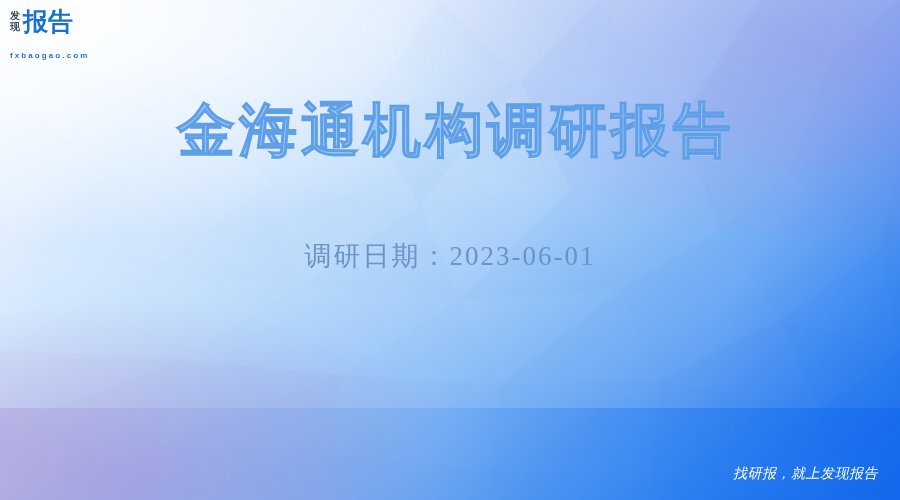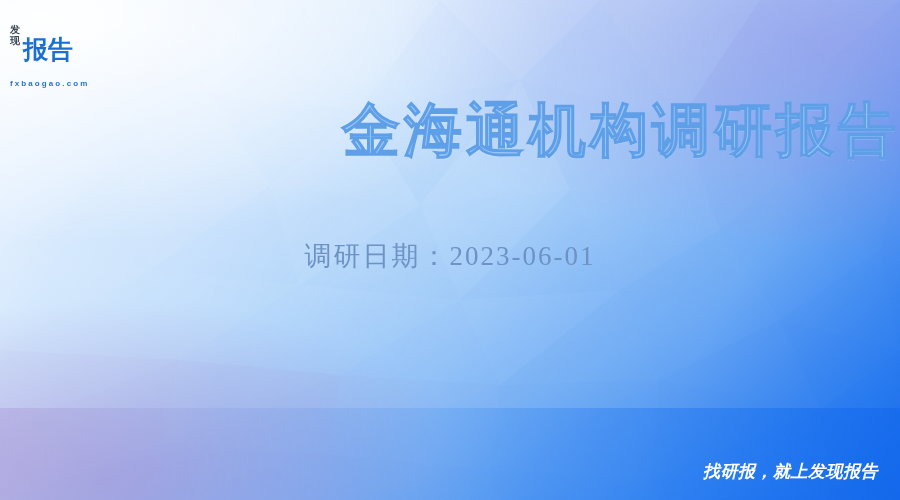--- a/index.html
+++ b/index.html
@@ -92,38 +92,37 @@
     letter-spacing: 0px;
     height: 11px;
   }
   .logo-main {
     font-family: "Liberation Sans", sans-serif;
     font-size: 25px;
     font-weight: 700;
     color: #1a6fd4;
     letter-spacing: 0px;
     line-height: 24px;
-    margin-top: 28px;
   }
   .logo-url {
     margin-top: 18px;
     font-family: "Liberation Sans", sans-serif;
     font-size: 8px;
     font-weight: 700;
     color: #2a72cf;
     letter-spacing: 2.1px;
   }
 
   
   #title {
     position: absolute;
     left: 12px;
     right: 0;
     top: 92px;
-    text-align: right;
+    text-align: center;
     z-index: 5;
     font-family: "Liberation Serif", "DejaVu Serif", serif;
     font-size: 58px;
     font-weight: 700;
     letter-spacing: 4px;
     color: #96c6f7;
     -webkit-text-stroke: 1.1px #5f9fe8;
     text-shadow: 0 1px 0 rgba(255,255,255,0.28);
     white-space: nowrap;
   }
@@ -144,22 +143,22 @@
     white-space: nowrap;
   }
 
   
   #slogan {
     position: absolute;
     right: 22px;
     bottom: 17px;
     z-index: 6;
     font-family: "Liberation Sans", sans-serif;
-    font-size: 17px;
-    font-weight: 700;
+    font-size: 14px;
+    font-weight: 400;
     font-style: italic;
     color: #ffffff;
     letter-spacing: 0.5px;
     white-space: nowrap;
     text-align: right;
   }
 </style>
 </head>
 <body>
 

